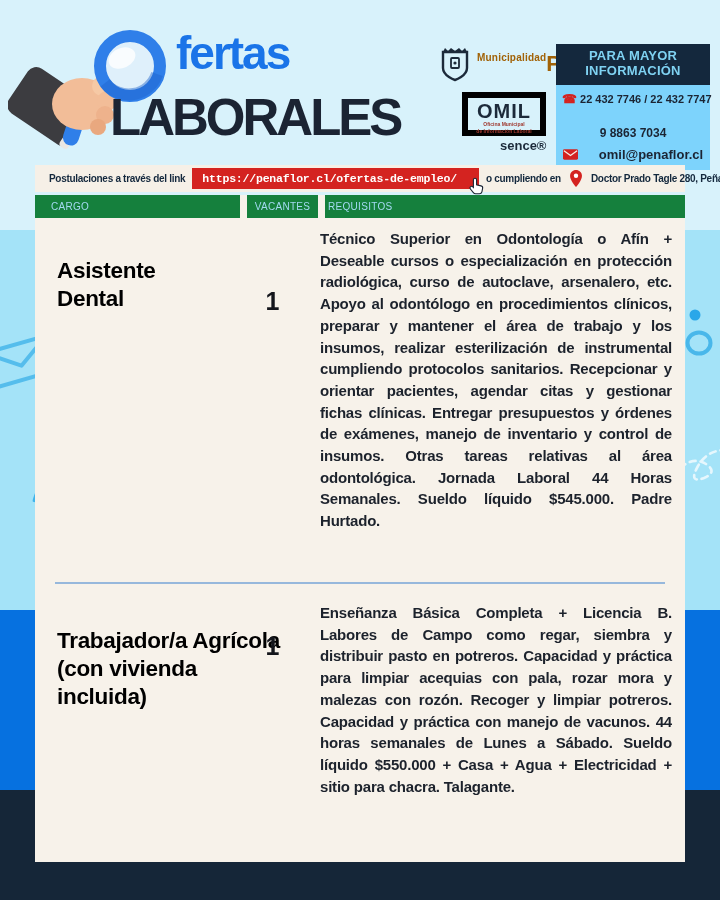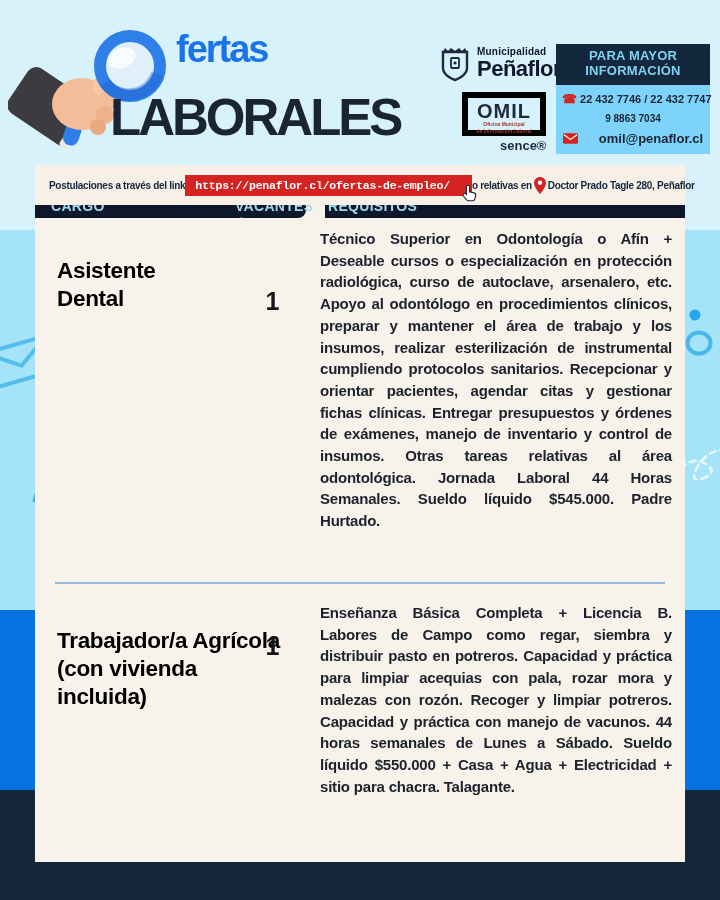--- a/index.html
+++ b/index.html
@@ -13,77 +13,77 @@
   .band1{top:0;height:230px;background:#d8f2fb;}
   .band2{top:230px;height:380px;background:#a4e3f8;}
   .band3{top:610px;height:180px;background:#0671e0;}
   .band4{top:790px;height:110px;background:#152638;}
   .deco{position:absolute;z-index:1;}
 
   
   .logo-art{left:8px;top:22px;width:210px;height:150px;z-index:3;}
   .logo-fertas{
     left:176px;top:30px;z-index:3;color:#1a74e8;font-weight:bold;
-    font-size:38px;letter-spacing:-2px;line-height:1;
+    font-size:46px;letter-spacing:-2px;line-height:1;
   }
   .logo-laborales{
     left:110px;top:92px;z-index:3;color:#1b2433;font-weight:bold;
     font-size:51px;letter-spacing:-3px;line-height:1;
   }
 
   
   .muni{left:440px;top:46px;z-index:3;display:flex;align-items:center;gap:7px;}
-  .muni-text{display:flex;flex-direction:column;color:#0f172a;}
+  .muni-text{display:flex;flex-direction:row;color:#a16207;}
   .muni-line1{font-size:10px;font-weight:bold;letter-spacing:.2px;}
   .muni-line2{font-size:22px;font-weight:bold;letter-spacing:-.5px;margin-top:-1px;}
 
   .omil-box{
     left:462px;top:92px;width:84px;height:44px;z-index:3;
     border:6px solid #000000;box-sizing:border-box;text-align:center;color:#1c2a3a;
   }
   .omil-acronym{font-size:20px;font-weight:bold;letter-spacing:1px;line-height:1;margin-top:3px;}
   .omil-sub{font-size:5px;font-weight:bold;color:#a03a30;line-height:1.3;}
   .omil-sence{left:500px;top:138px;width:46px;z-index:3;font-size:13px;font-weight:bold;color:#1c2a3a;text-align:right;}
 
   
   .info-box{left:556px;top:44px;width:154px;z-index:3;}
   .info-head{
     background:#14283d;color:#7fd2f2;text-align:center;font-weight:bold;
     font-size:13px;line-height:1.15;padding:5px 8px 6px;letter-spacing:.2px;
   }
   .info-body{background:#7dd3fc;padding:7px 6px 8px;text-align:center;color:#1b2433;}
   .info-phones1{font-size:11px;font-weight:bold;white-space:nowrap;}
-  .info-phones2{font-size:10px;font-weight:bold;margin-top:7px;}
+  .info-phones2{font-size:12px;font-weight:bold;margin-top:20px;}
   .info-email-row{margin-top:7px;font-size:13px;font-weight:bold;display:flex;justify-content:center;align-items:center;gap:21px;}
   .red-glyph{color:#d42320;font-size:12px;}
 
   
   .apply-bar{
-    left:35px;top:165px;width:650px;height:40px;z-index:3;background:#f6f0e7;
-    display:flex;align-items:center;box-sizing:border-box;padding:0 8px 0 14px;
+    left:35px;top:165px;width:650px;height:27px;z-index:3;background:#f6f0e7;
+    display:flex;align-items:center;box-sizing:border-box;padding:0 8px 0 14px;gap:7px;
     color:#14283d;font-weight:bold;font-size:10px;letter-spacing:-.3px;white-space:nowrap;
   }
   .url-btn{
     background:#d42320;color:#ffffff;font-weight:bold;font-size:11.5px;letter-spacing:-.2px;
     padding:4px 22px 4px 10px;position:relative;border:none;cursor:pointer;
     font-family:Liberation Mono, monospace;
   }
   .cursor-icon{position:absolute;right:-8px;bottom:-7px;width:20px;height:20px;}
   .pin-icon{width:12px;height:17px;margin:0 2px 0 2px;flex:none;}
 
   
   .card{
     left:35px;top:195px;width:650px;height:667px;background:#f7f2ea;z-index:2;position:absolute;
   }
   .th{
-    position:absolute;top:0;height:23px;background:#0f172a;color:#a3d9f1;
-    font-weight:bold;font-size:14px;letter-spacing:.3px;line-height:23px;box-sizing:border-box;
+    position:absolute;top:0;height:23px;background:#15803d;color:#a3d9f1;
+    font-weight:normal;font-size:10px;letter-spacing:.3px;line-height:23px;box-sizing:border-box;
   }
   .th-cargo{left:0;width:205px;padding-left:16px;}
-  .th-vacantes{left:200px;width:71px;text-align:center;border-radius:8px;}
+  .th-vacantes{left:212px;width:71px;text-align:center;}
   .th-requisitos{left:290px;width:360px;padding-left:3px;}
 
   .job-title{
     position:absolute;left:22px;color:#000000;font-weight:bold;
     font-size:22.5px;line-height:28px;letter-spacing:-.3px;
   }
   .vacancy{
     position:absolute;left:202px;width:71px;text-align:center;
     color:#14161c;font-weight:bold;font-size:25px;
   }
@@ -193,21 +193,21 @@
 </div>
 
 <div class="abs apply-bar">
   <span>Postulaciones a través del link</span>
   <button class="url-btn">
     <span>https://penaflor.cl/ofertas-de-empleo/</span>
     <svg class="cursor-icon" viewBox="0 0 20 20">
       <path d="M8 2.2c1 0 1.6.7 1.6 1.7v5l4.4 1c1.2.3 1.9 1.2 1.6 2.4l-.7 3.5c-.3 1.2-1.2 1.9-2.4 1.9H8.6c-.8 0-1.5-.3-2-.9l-3.2-3.8c-.6-.7-.5-1.8.2-2.4.7-.5 1.6-.4 2.2.2l.6.6V3.9c0-1 .6-1.7 1.6-1.7z" fill="#ffffff" stroke="#1b2433" stroke-width="1.1"></path>
     </svg>
   </button>
-  <span>o relativas en</span>
+  <span>o cumpliendo en</span>
   <svg class="pin-icon" viewBox="0 0 14 20">
     <path d="M7 0C3.1 0 0 3.1 0 7c0 5.2 7 13 7 13s7-7.8 7-13C14 3.1 10.9 0 7 0z" fill="#d42320"></path>
     <circle cx="7" cy="6.8" r="2.6" fill="#ffffff"></circle>
   </svg>
   <span>Doctor Prado Tagle 280, Peñaflor</span>
 </div>
 
 <div class="card">
   <div class="th th-cargo">CARGO</div>
   <div class="th th-vacantes">VACANTES</div>

